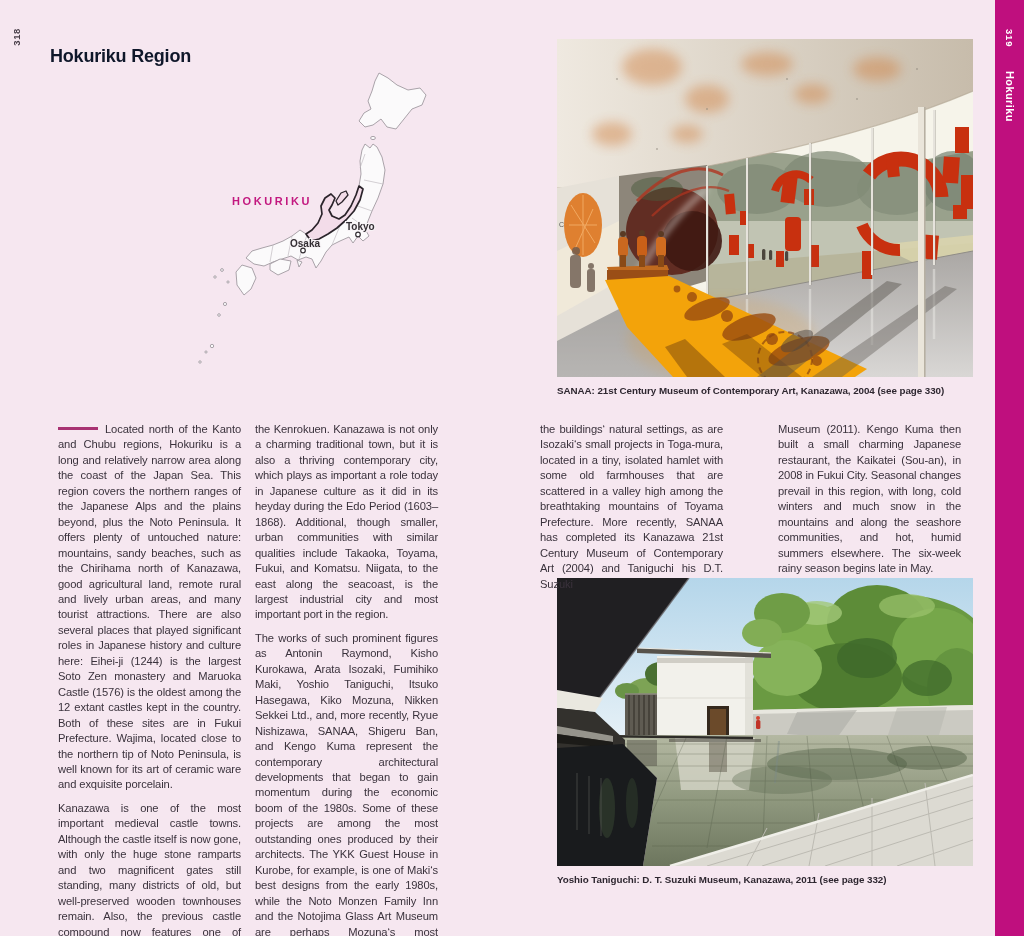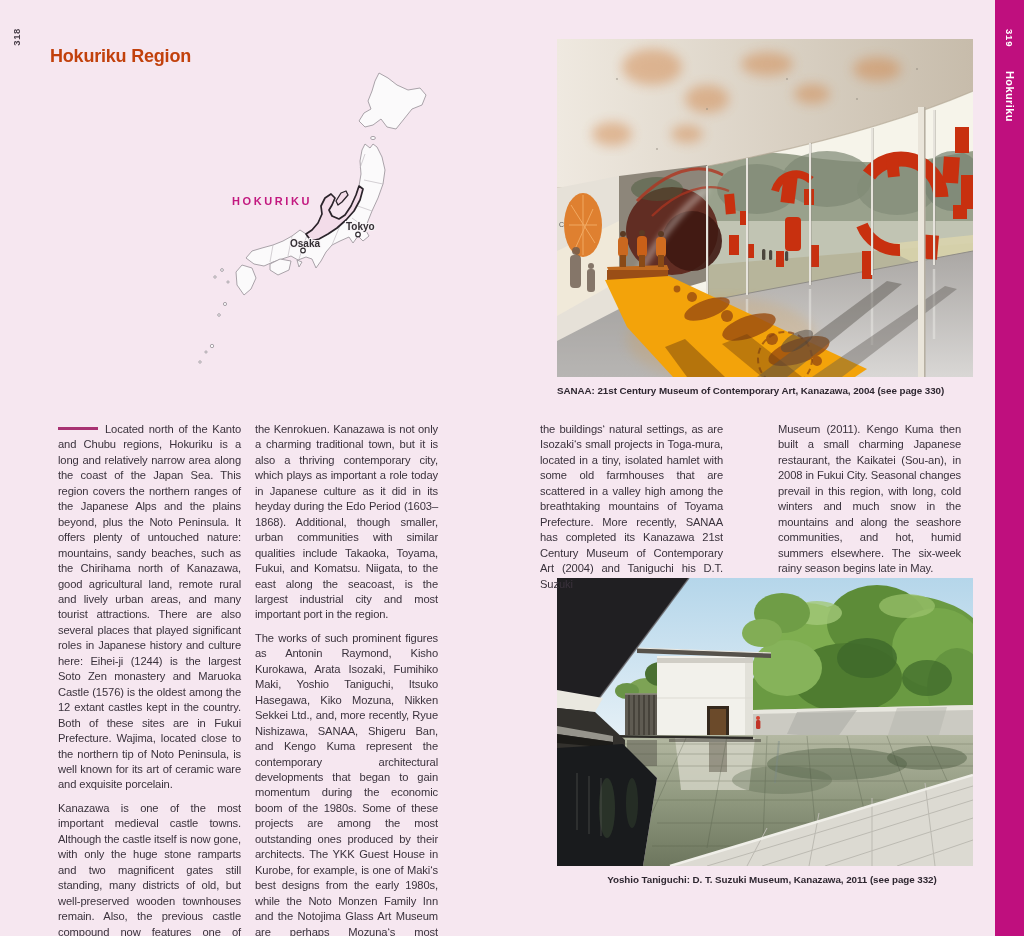--- a/index.html
+++ b/index.html
@@ -9,42 +9,42 @@
     font-family:"Liberation Sans", sans-serif;
     -webkit-font-smoothing:antialiased;
   }
   .pageno-left{
     position:absolute;left:11px;top:28px;
     writing-mode:vertical-rl;transform:rotate(180deg);
     font-size:9.5px;font-weight:700;color:#463c46;letter-spacing:.6px;
   }
   .page-title{
     position:absolute;left:50px;top:34px;
-    font-size:18px;font-weight:700;color:#c2410c;letter-spacing:-.2px;
+    font-size:18px;font-weight:700;color:#0f172a;letter-spacing:-.2px;
   }
   .map-wrap{position:absolute;left:182px;top:58px;width:280px;height:332px;}
   .col{
     position:absolute;top:414px;width:199px;
     font-size:11.2px;line-height:15.45px;letter-spacing:-.12px;
     color:#3a323c;text-align:justify;
   }
   .col p{margin:8px;}
   #col1{left:50px;} #col2{left:247px;} #col3{left:532px;} #col4{left:770px;}
   .lead-dash{
     display:inline-block;width:40px;height:3px;background:#a83272;
     vertical-align:3px;margin-right:7px;
   }
   .figure{position:absolute;left:557px;width:416px;}
   #figure1{top:39px;height:338px;}
   #figure2{top:578px;height:288px;}
   .caption{
     position:absolute;left:557px;width:430px;
     font-size:9.8px;font-weight:700;color:#2e2730;letter-spacing:-.05px;
   }
-  #caption1{top:385px;} #caption2{top:874px;text-align:center;}
+  #caption1{top:385px;} #caption2{top:874px;}
   .sidebar{
     position:absolute;right:0;top:0;width:29px;height:936px;background:#bf0f7e;
   }
   .sidebar-pageno{
     position:absolute;top:29px;left:50%;transform:translateX(-50%);
     writing-mode:vertical-rl;
     font-size:9.5px;font-weight:700;color:#ffffff;letter-spacing:.8px;
   }
   .sidebar-label{
     position:absolute;top:71px;left:50%;transform:translateX(-50%);

